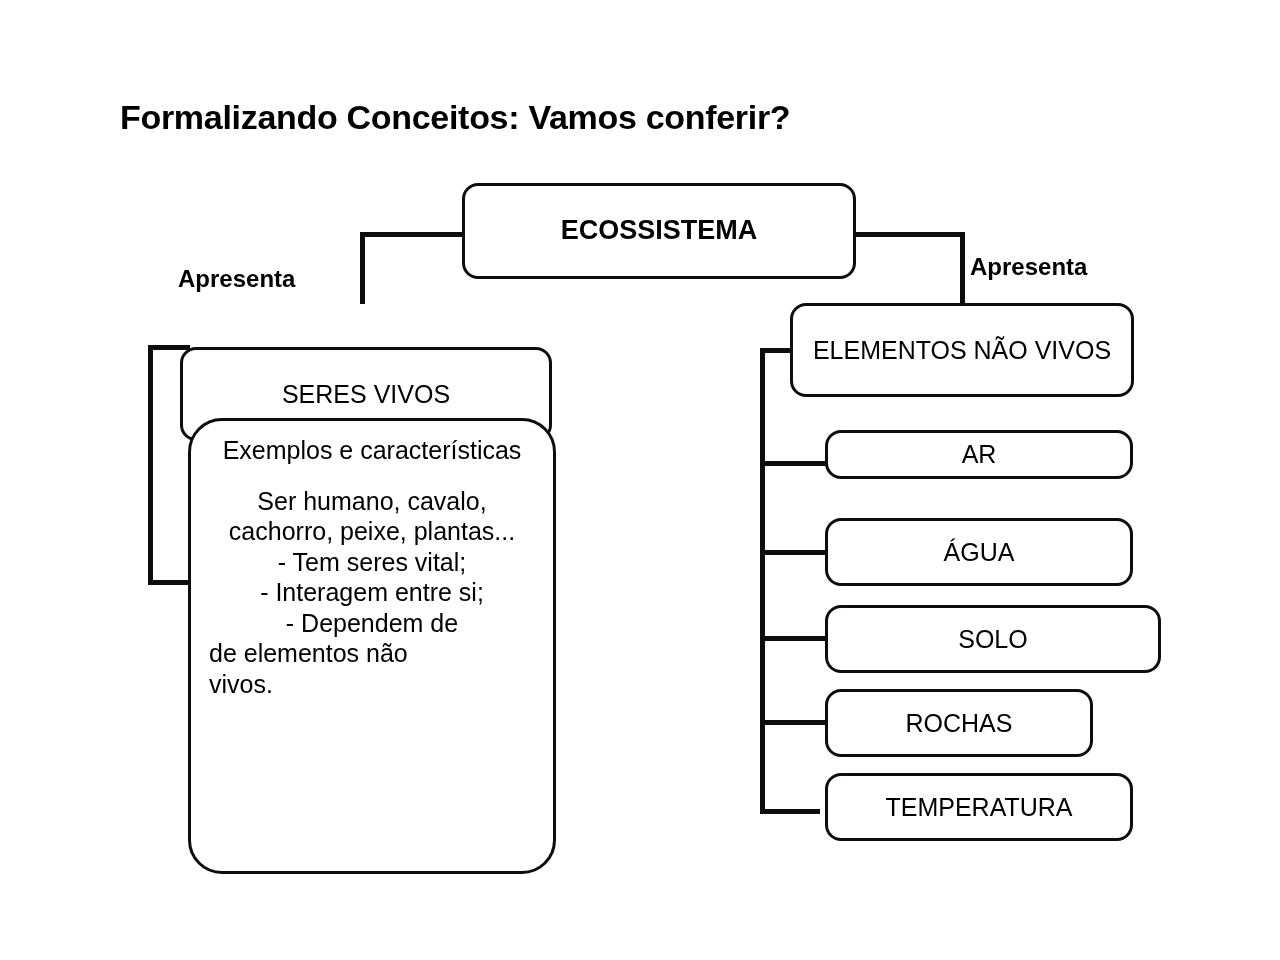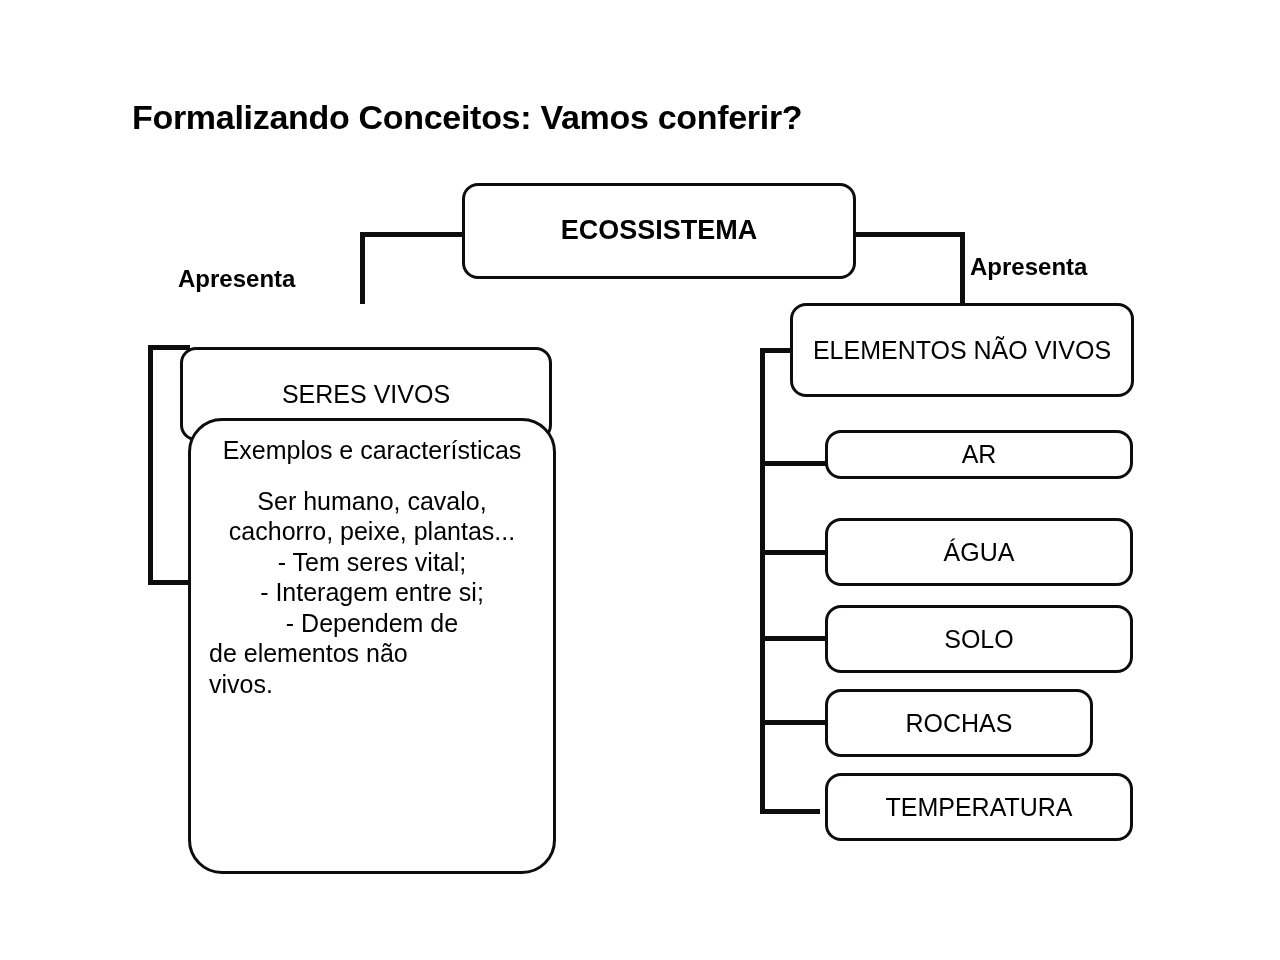--- a/index.html
+++ b/index.html
@@ -15,21 +15,21 @@
     position: relative;
     overflow: hidden;
   }
   #canvas {
     position: relative;
     width: 1280px;
     height: 960px;
   }
   .title {
     position: absolute;
-    left: 132px;
+    left: 120px;
     top: 98px;
     font-size: 34px;
     font-weight: bold;
     letter-spacing: -0.3px;
     white-space: nowrap;
   }
   .node {
     position: absolute;
     box-sizing: border-box;
     border: 3px solid #0d0d0d;
@@ -141,21 +141,21 @@
       <div class="left">vivos.</div>
     </div>
   </div>
 
   <div class="node node-reg" style="left:825px; top:430px; width:308px; height:49px;">
     <span>AR</span>
   </div>
   <div class="node node-reg" style="left:825px; top:518px; width:308px; height:68px;">
     <span>ÁGUA</span>
   </div>
-  <div class="node node-reg" style="left:825px; top:605px; width:308px; height:68px;">
+  <div class="node node-reg" style="left:825px; top:605px; width:336px; height:68px;">
     <span>SOLO</span>
   </div>
   <div class="node node-reg" style="left:825px; top:689px; width:268px; height:68px;">
     <span>ROCHAS</span>
   </div>
   <div class="node node-reg" style="left:825px; top:773px; width:308px; height:68px;">
     <span>TEMPERATURA</span>
   </div>
 
 </div>

